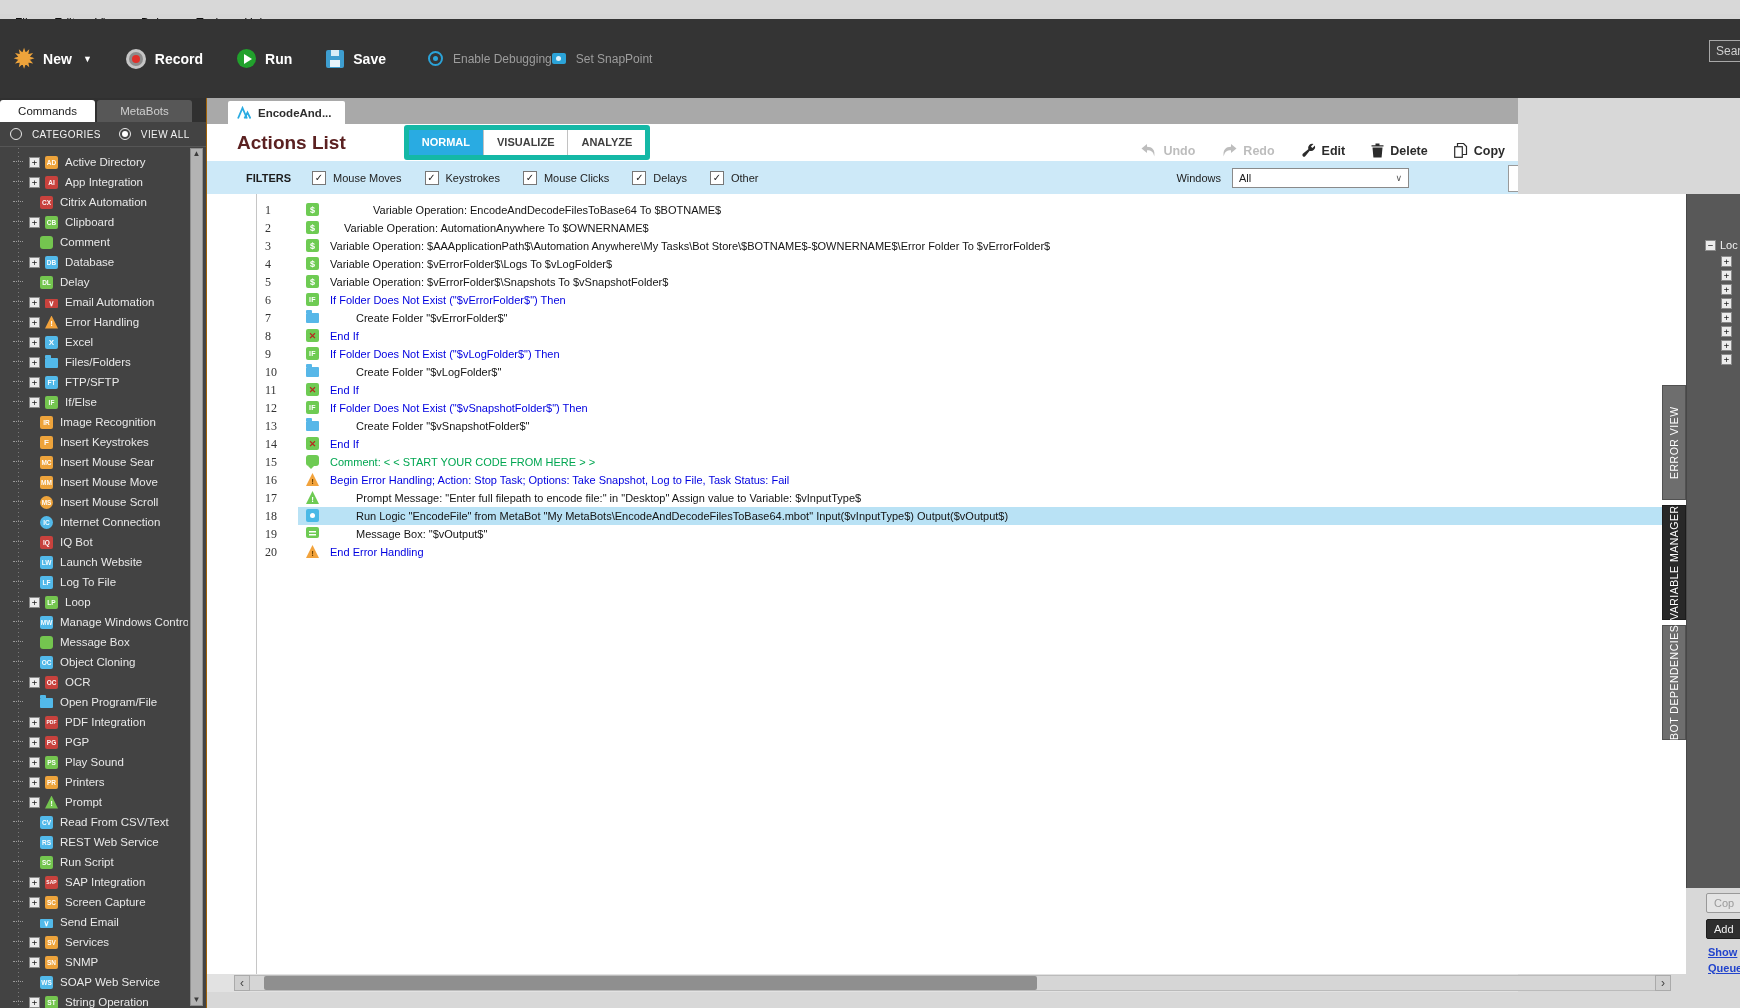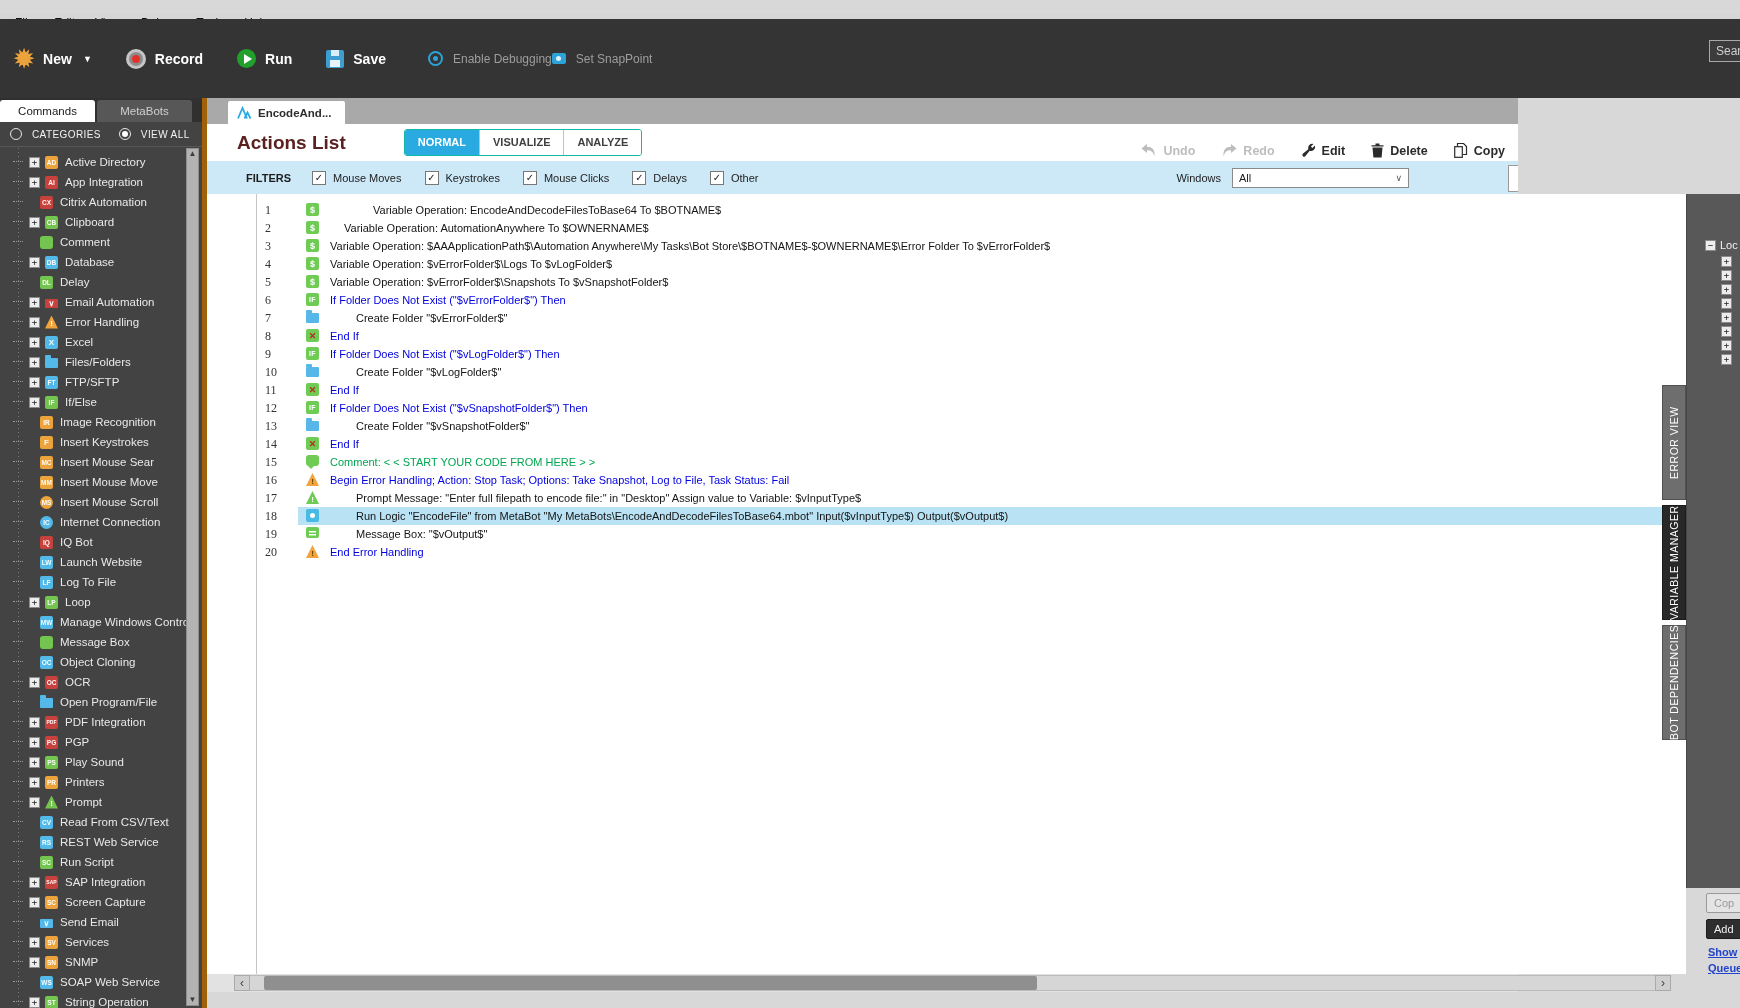--- a/index.html
+++ b/index.html
@@ -28,21 +28,21 @@
   .tb-stack{display:flex;flex-direction:row;gap:0;margin-left:42px;}
   .tb-small{display:flex;align-items:center;gap:10px;color:#9d9d9d;font-size:12px;cursor:pointer;}
   .dbg-ic{width:11px;height:11px;border:2px solid #2ba3d8;border-radius:50%;position:relative;}
   .dbg-ic::after{content:'';position:absolute;left:3px;top:3px;width:5px;height:5px;background:#2ba3d8;border-radius:50%;}
   .cam-ic{width:14px;height:11px;background:#2ba3d8;border-radius:2px;position:relative;}
   .cam-ic::after{content:'';position:absolute;left:4.5px;top:3px;width:5px;height:5px;border-radius:50%;background:#dff2fb;}
   .searchbox{position:absolute;left:1709px;top:21px;width:70px;height:22px;background:#3c3c3c;border:1px solid #a8a8a8;
              color:#cfcfcf;font-size:12px;padding:3px 6px;box-sizing:border-box;}
 
   
-  .sidebar{position:absolute;left:0;top:98px;width:207px;height:910px;background:#434343;box-sizing:border-box;border-right:5px solid #a16207;}
+  .sidebar{position:absolute;left:0;top:98px;width:207px;height:910px;background:#434343;box-sizing:border-box;border-right:1px solid #a16207;}
   .side-tabs{height:24px;background:#303030;display:flex;align-items:flex-end;}
   .side-tab{height:22px;line-height:22px;text-align:center;font-size:11.5px;width:95px;background:#575757;color:#cfcfcf;
             border-radius:3px 3px 0 0;margin-right:2px;cursor:pointer;}
   .side-tab.active{background:#fff;color:#1a1a1a;}
   .side-opts{height:24px;display:flex;align-items:center;gap:18px;padding-left:10px;border-bottom:1px solid #565656;}
   .radio-wrap{display:flex;align-items:center;gap:10px;color:#f2f2f2;font-size:10px;letter-spacing:.4px;cursor:pointer;}
   .radio{width:10px;height:10px;border:1.5px solid #e8e8e8;border-radius:50%;position:relative;background:#434343;}
   .radio.sel::after{content:'';position:absolute;left:2px;top:2px;width:6px;height:6px;background:#fff;border-radius:50%;}
   .cmd-tree{position:absolute;left:0;top:50px;bottom:0;width:188px;overflow:hidden;padding:4px 0 0 13px;box-sizing:border-box;
             background-image:repeating-linear-gradient(to bottom,#7a7a7a 0 1px,transparent 1px 4px);
@@ -65,21 +65,21 @@
                display:flex;flex-direction:column;justify-content:space-between;align-items:center;box-sizing:border-box;}
   .side-scroll span{font-size:8px;color:#3c3c3c;line-height:10px;cursor:pointer;}
 
   
   .main{position:absolute;left:207px;top:98px;width:1311px;height:910px;}
   .doc-tabstrip{position:absolute;left:0;top:0;width:100%;height:26px;background:#a9a9a9;}
   .doc-tab{position:absolute;left:21px;top:3px;height:23px;background:#fff;border-radius:2px 2px 0 0;display:flex;
            align-items:center;gap:7px;padding:0 14px 0 9px;font-size:11.5px;font-weight:bold;color:#2e2e2e;cursor:pointer;}
   .doc-header{position:absolute;left:0;top:26px;width:100%;height:37px;background:#fff;display:flex;align-items:center;}
   .doc-title{font-size:19px;font-weight:bold;color:#5b2121;margin-left:30px;}
-  .view-switch{display:flex;margin-left:58px;border:1px solid #14b8a6;border-radius:3px;overflow:hidden;}
+  .view-switch{display:flex;margin-left:58px;border:5px solid #14b8a6;border-radius:3px;overflow:hidden;}
   .vbtn{height:25px;line-height:25px;padding:0 13px;background:#fff;color:#3f3f3f;font-size:11px;font-weight:bold;
         border:none;border-left:1px solid #c2c2c2;cursor:pointer;font-family:inherit;}
   .vbtn:first-child{border-left:none;}
   .vbtn.active{background:#29abe2;color:#fff;}
   .doc-actions{position:absolute;right:13px;top:8px;height:37px;display:flex;align-items:center;gap:26px;}
   .doc-act{display:flex;align-items:center;gap:6px;font-size:12.5px;font-weight:bold;color:#2b2b2b;cursor:pointer;}
   .doc-act.disabled{color:#bdbdbd;cursor:default;}
   .doc-act svg{display:block;}
 
   

